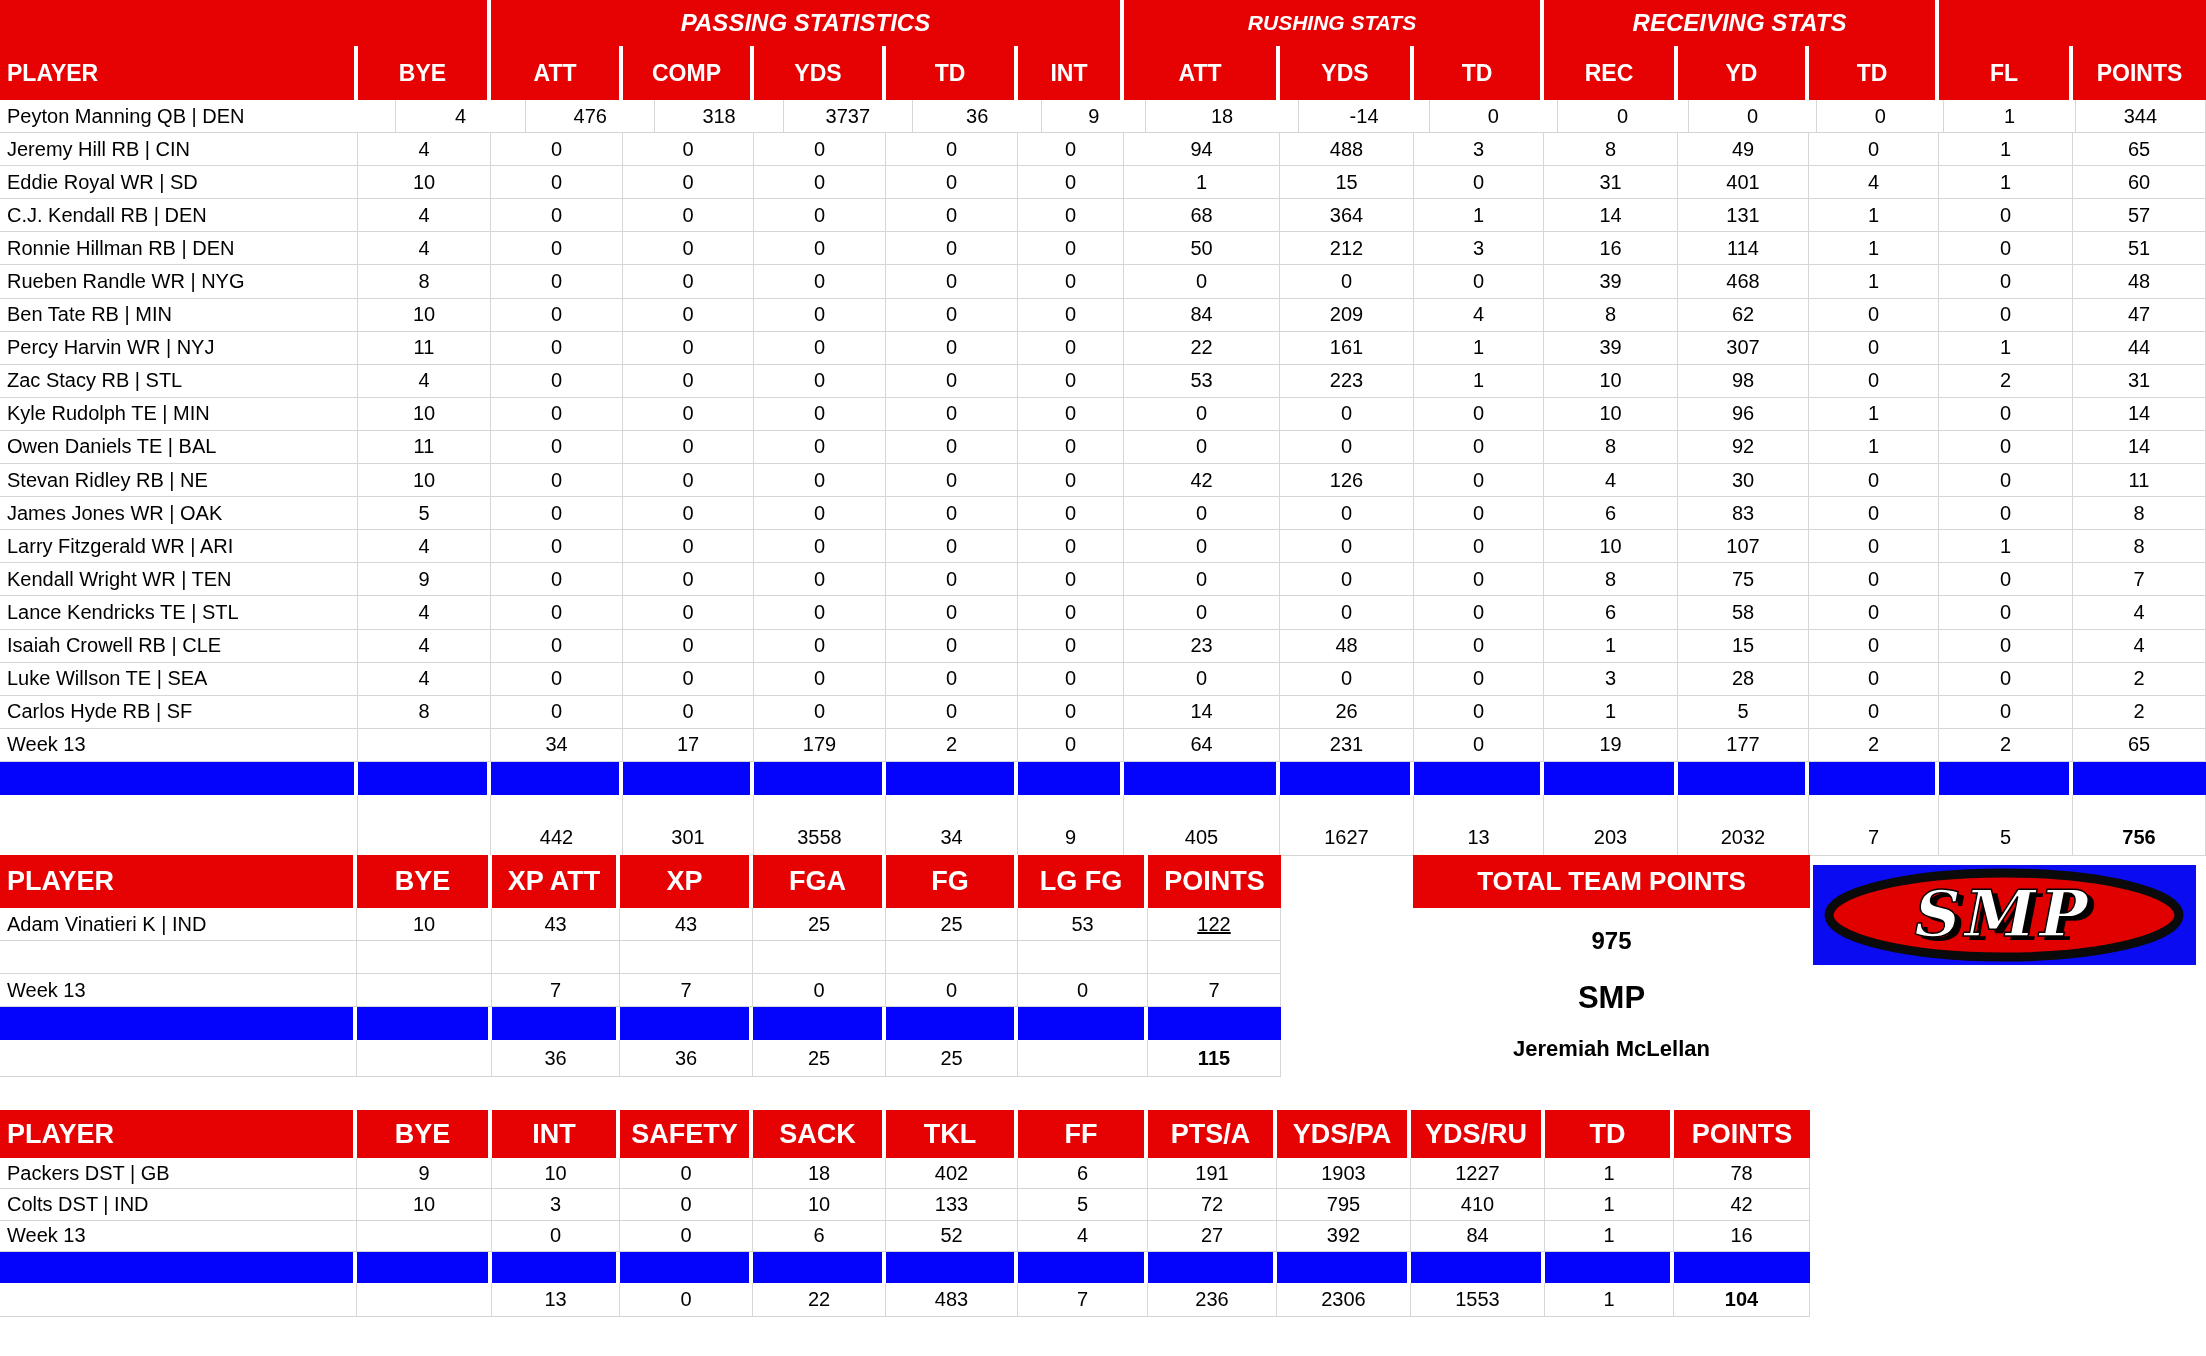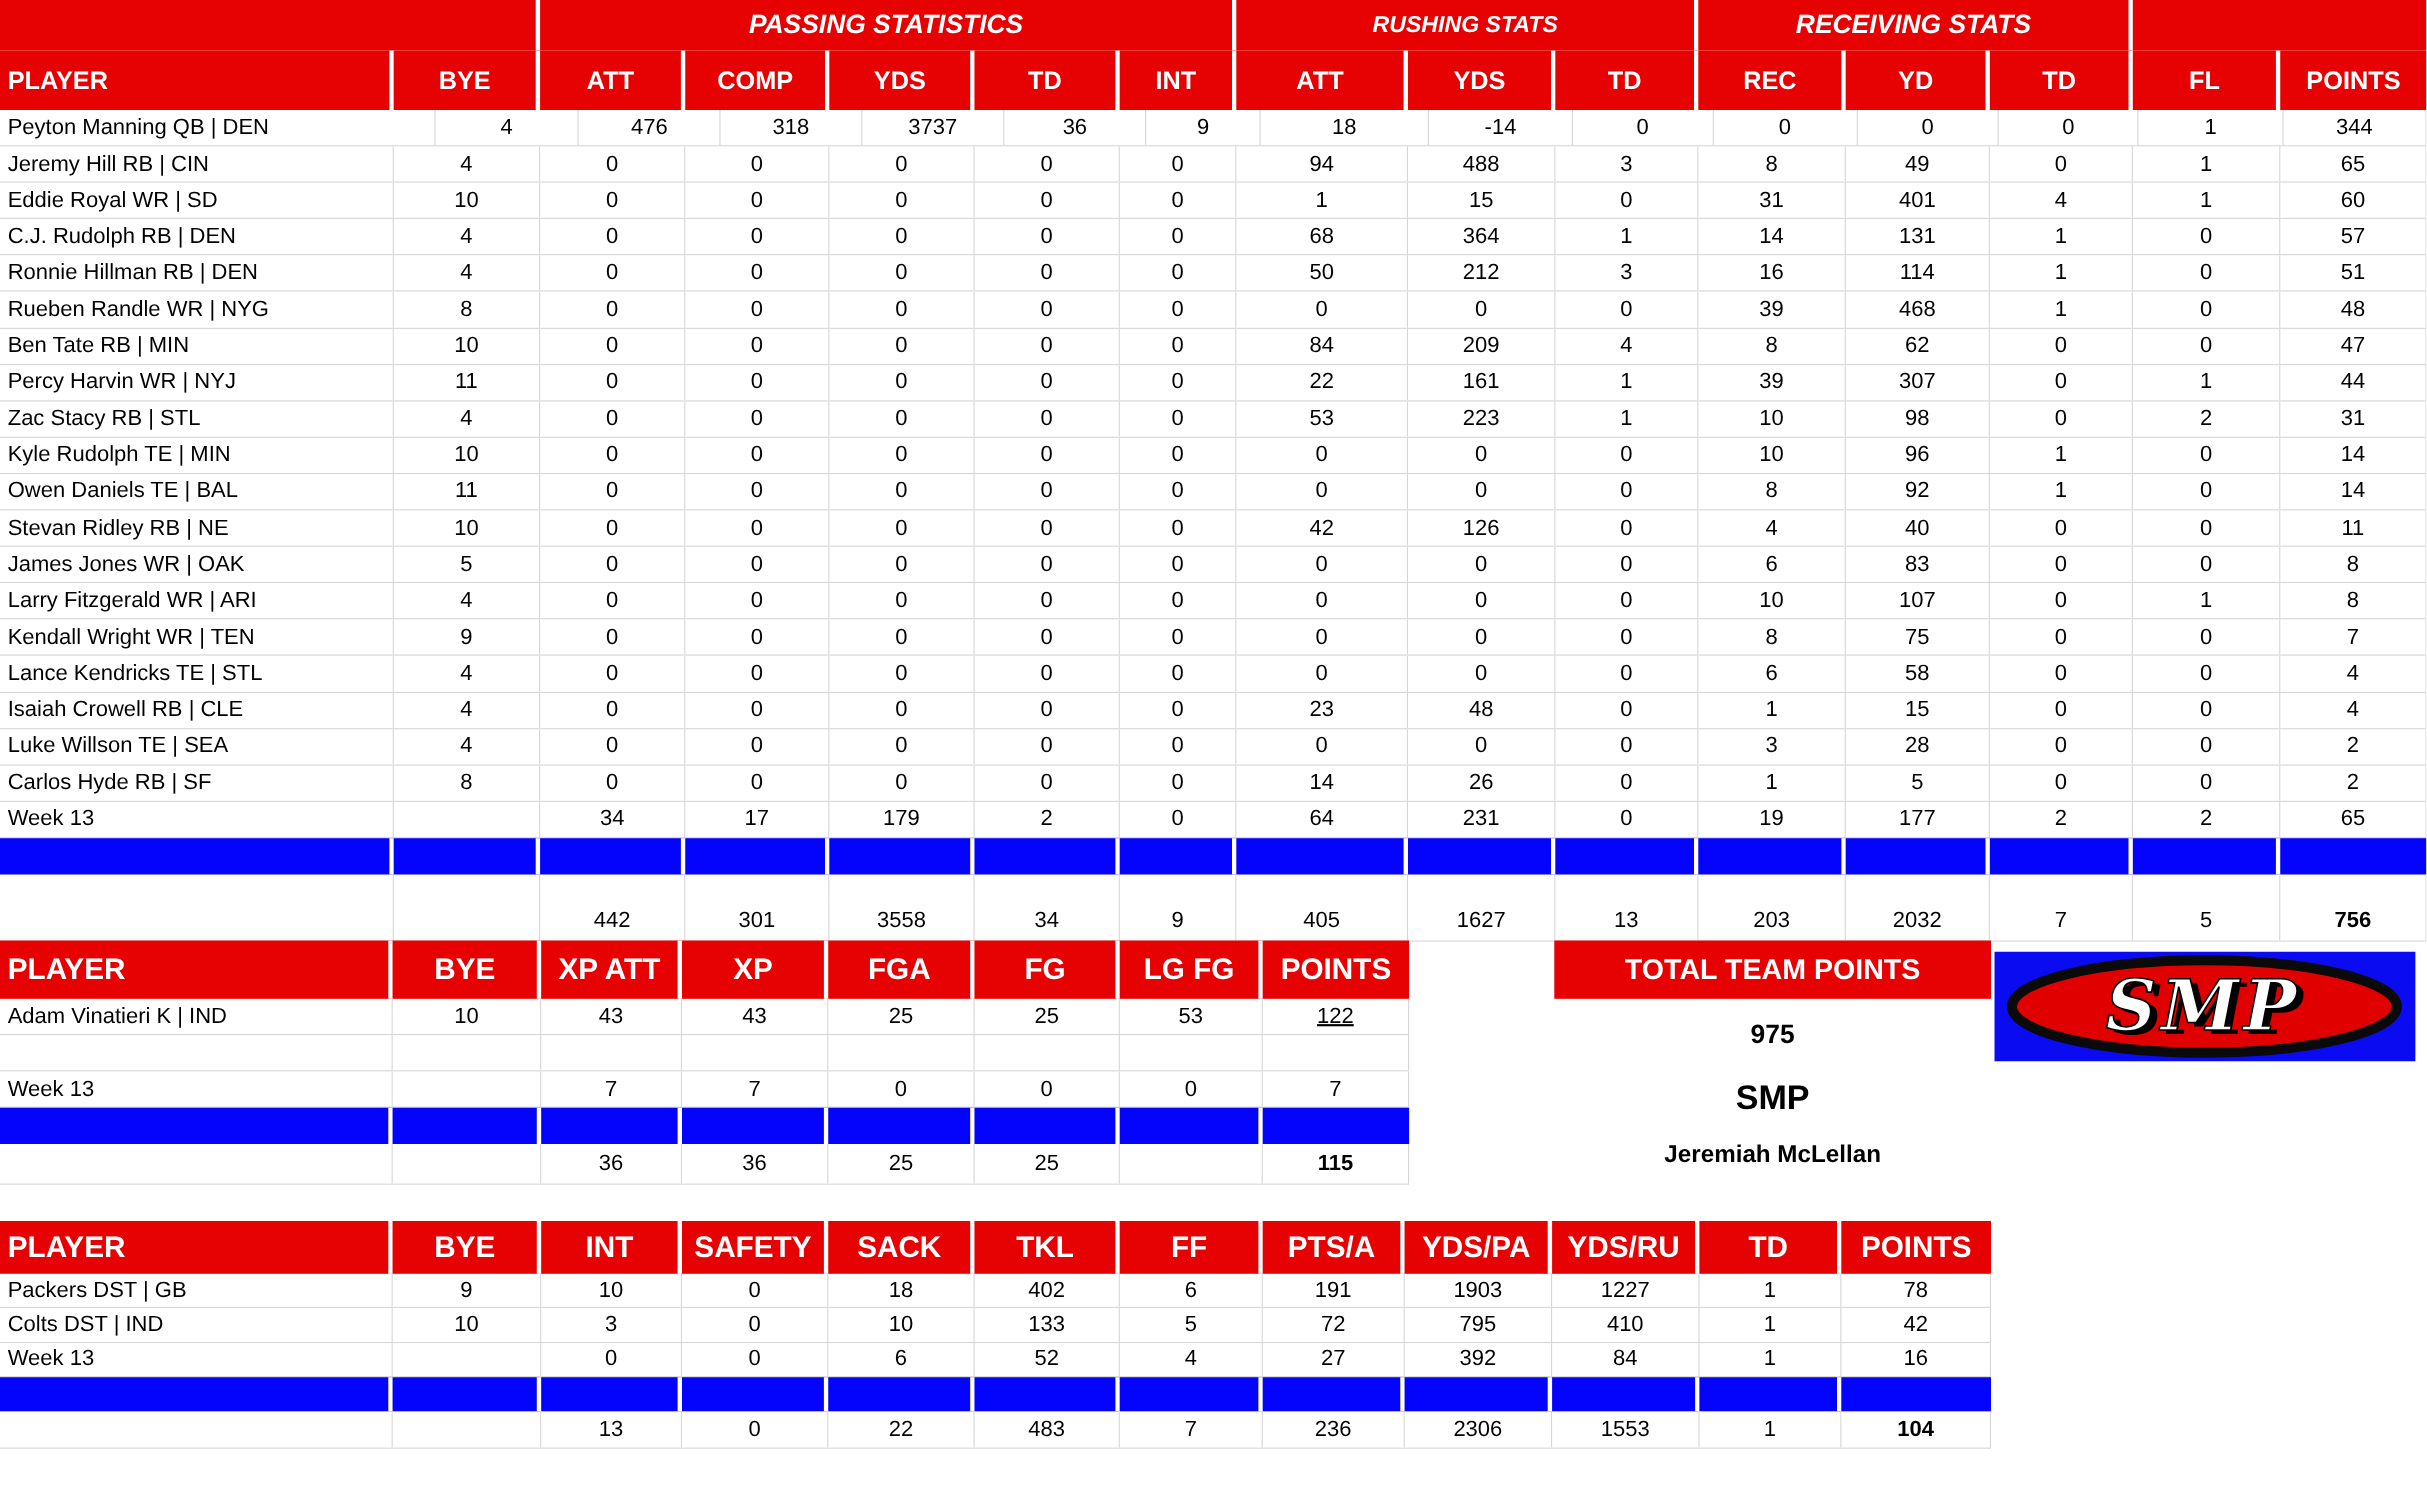--- a/index.html
+++ b/index.html
@@ -106,21 +106,21 @@
         <div class="cell dcell" style="width: 156px;">1</div>
         <div class="cell dcell" style="width: 134px;">15</div>
         <div class="cell dcell" style="width: 130px;">0</div>
         <div class="cell dcell" style="width: 134px;">31</div>
         <div class="cell dcell" style="width: 131px;">401</div>
         <div class="cell dcell" style="width: 130px;">4</div>
         <div class="cell dcell" style="width: 134px;">1</div>
         <div class="cell dcell" style="width: 133px;">60</div>
       </div>
       <div class="trow drow" style="height: 33.1px;">
-        <div class="cell dcell left" style="width: 358px;">C.J. Rudolph RB | DEN</div>
+        <div class="cell dcell left" style="width: 358px;">C.J. Kendall RB | DEN</div>
         <div class="cell dcell" style="width: 133px;">4</div>
         <div class="cell dcell" style="width: 132px;">0</div>
         <div class="cell dcell" style="width: 131px;">0</div>
         <div class="cell dcell" style="width: 132px;">0</div>
         <div class="cell dcell" style="width: 132px;">0</div>
         <div class="cell dcell" style="width: 106px;">0</div>
         <div class="cell dcell" style="width: 156px;">68</div>
         <div class="cell dcell" style="width: 134px;">364</div>
         <div class="cell dcell" style="width: 130px;">1</div>
         <div class="cell dcell" style="width: 134px;">14</div>
@@ -253,21 +253,21 @@
         <div class="cell dcell" style="width: 133px;">10</div>
         <div class="cell dcell" style="width: 132px;">0</div>
         <div class="cell dcell" style="width: 131px;">0</div>
         <div class="cell dcell" style="width: 132px;">0</div>
         <div class="cell dcell" style="width: 132px;">0</div>
         <div class="cell dcell" style="width: 106px;">0</div>
         <div class="cell dcell" style="width: 156px;">42</div>
         <div class="cell dcell" style="width: 134px;">126</div>
         <div class="cell dcell" style="width: 130px;">0</div>
         <div class="cell dcell" style="width: 134px;">4</div>
-        <div class="cell dcell" style="width: 131px;">40</div>
+        <div class="cell dcell" style="width: 131px;">30</div>
         <div class="cell dcell" style="width: 130px;">0</div>
         <div class="cell dcell" style="width: 134px;">0</div>
         <div class="cell dcell" style="width: 133px;">11</div>
       </div>
       <div class="trow drow" style="height: 33.1px;">
         <div class="cell dcell left" style="width: 358px;">James Jones WR | OAK</div>
         <div class="cell dcell" style="width: 133px;">5</div>
         <div class="cell dcell" style="width: 132px;">0</div>
         <div class="cell dcell" style="width: 131px;">0</div>
         <div class="cell dcell" style="width: 132px;">0</div>

